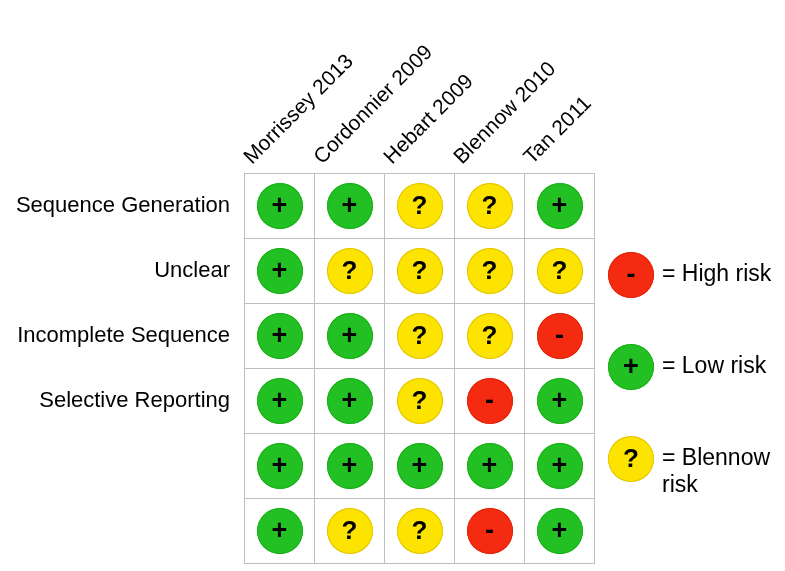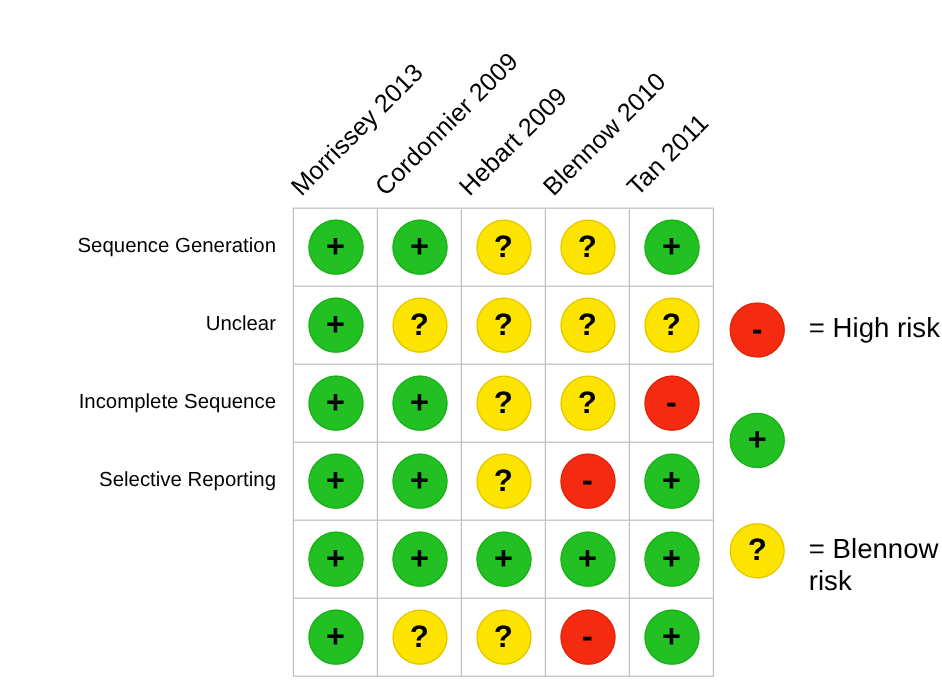--- a/index.html
+++ b/index.html
@@ -42,21 +42,21 @@
     left: 0;
     top: 173px;
     width: 237px;
     height: 390px;
   }
   .row-label {
     height: 65px;
     display: flex;
     align-items: center;
     justify-content: flex-end;
-    font-size: 17px;
+    font-size: 22px;
     line-height: 1.1;
     white-space: nowrap;
     padding-right: 7px;
     box-sizing: border-box;
   }
 
   
   #grid {
     position: absolute;
     left: 244px;
@@ -126,21 +126,21 @@
     align-items: flex-start;
     margin-bottom: 46px;
   }
   .legend-item .bubble {
     flex: 0 0 auto;
     margin-top: 0;
   }
   .legend-text {
     font-size: 23px;
     line-height: 1.18;
-    margin-left: 20px;
+    margin-left: 8px;
     padding-top: 8px;
     white-space: pre-line;
   }
 </style>
 </head>
 <body>
 
 <div id="col-headers">
     <div class="col-header" style="left: 10px;">Morrissey 2013</div>
     <div class="col-header" style="left: 80px;">Cordonnier 2009</div>
@@ -325,20 +325,21 @@
     <div class="legend-item">
       <div class="bubble high">
         <span class="glyph">-</span>
       </div>
       <div class="legend-text">= High risk</div>
     </div>
     <div class="legend-item">
       <div class="bubble low">
         <span class="glyph">+</span>
       </div>
+      <div class="legend-text">= Low risk</div>
     </div>
     <div class="legend-item">
       <div class="bubble unclear">
         <span class="glyph">?</span>
       </div>
       <div class="legend-text">= Blennow
 risk</div>
     </div>
   </div>
 

